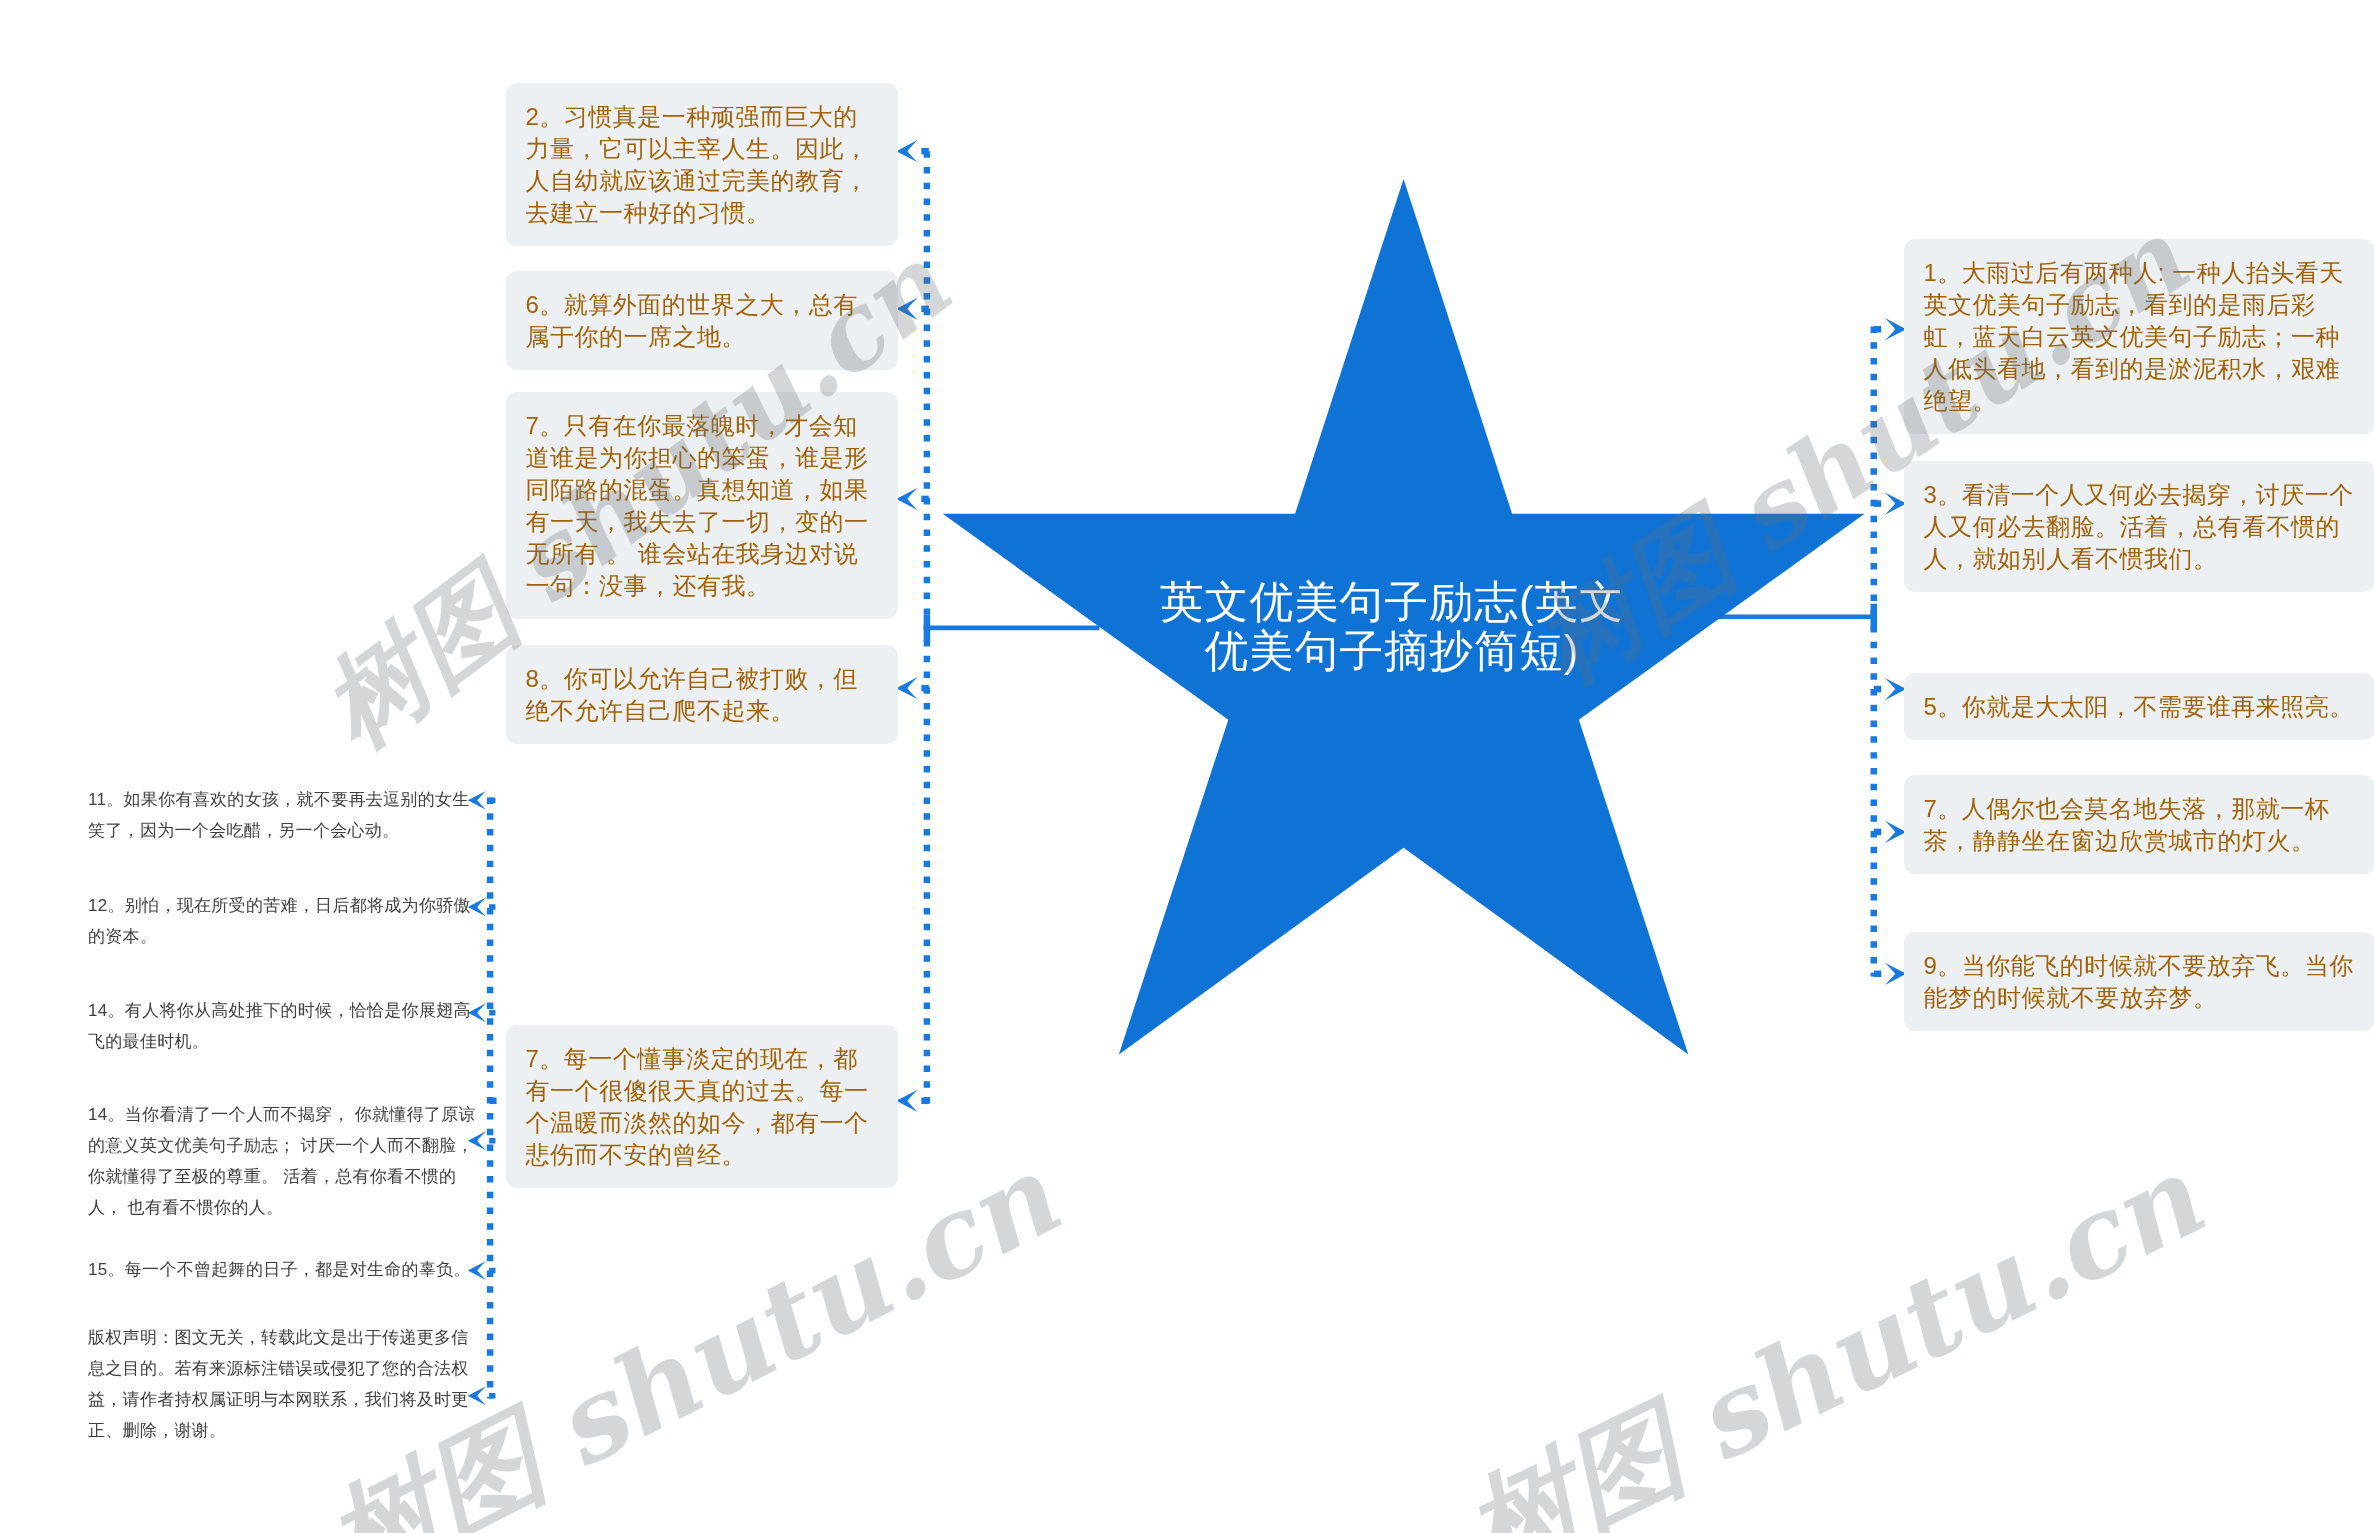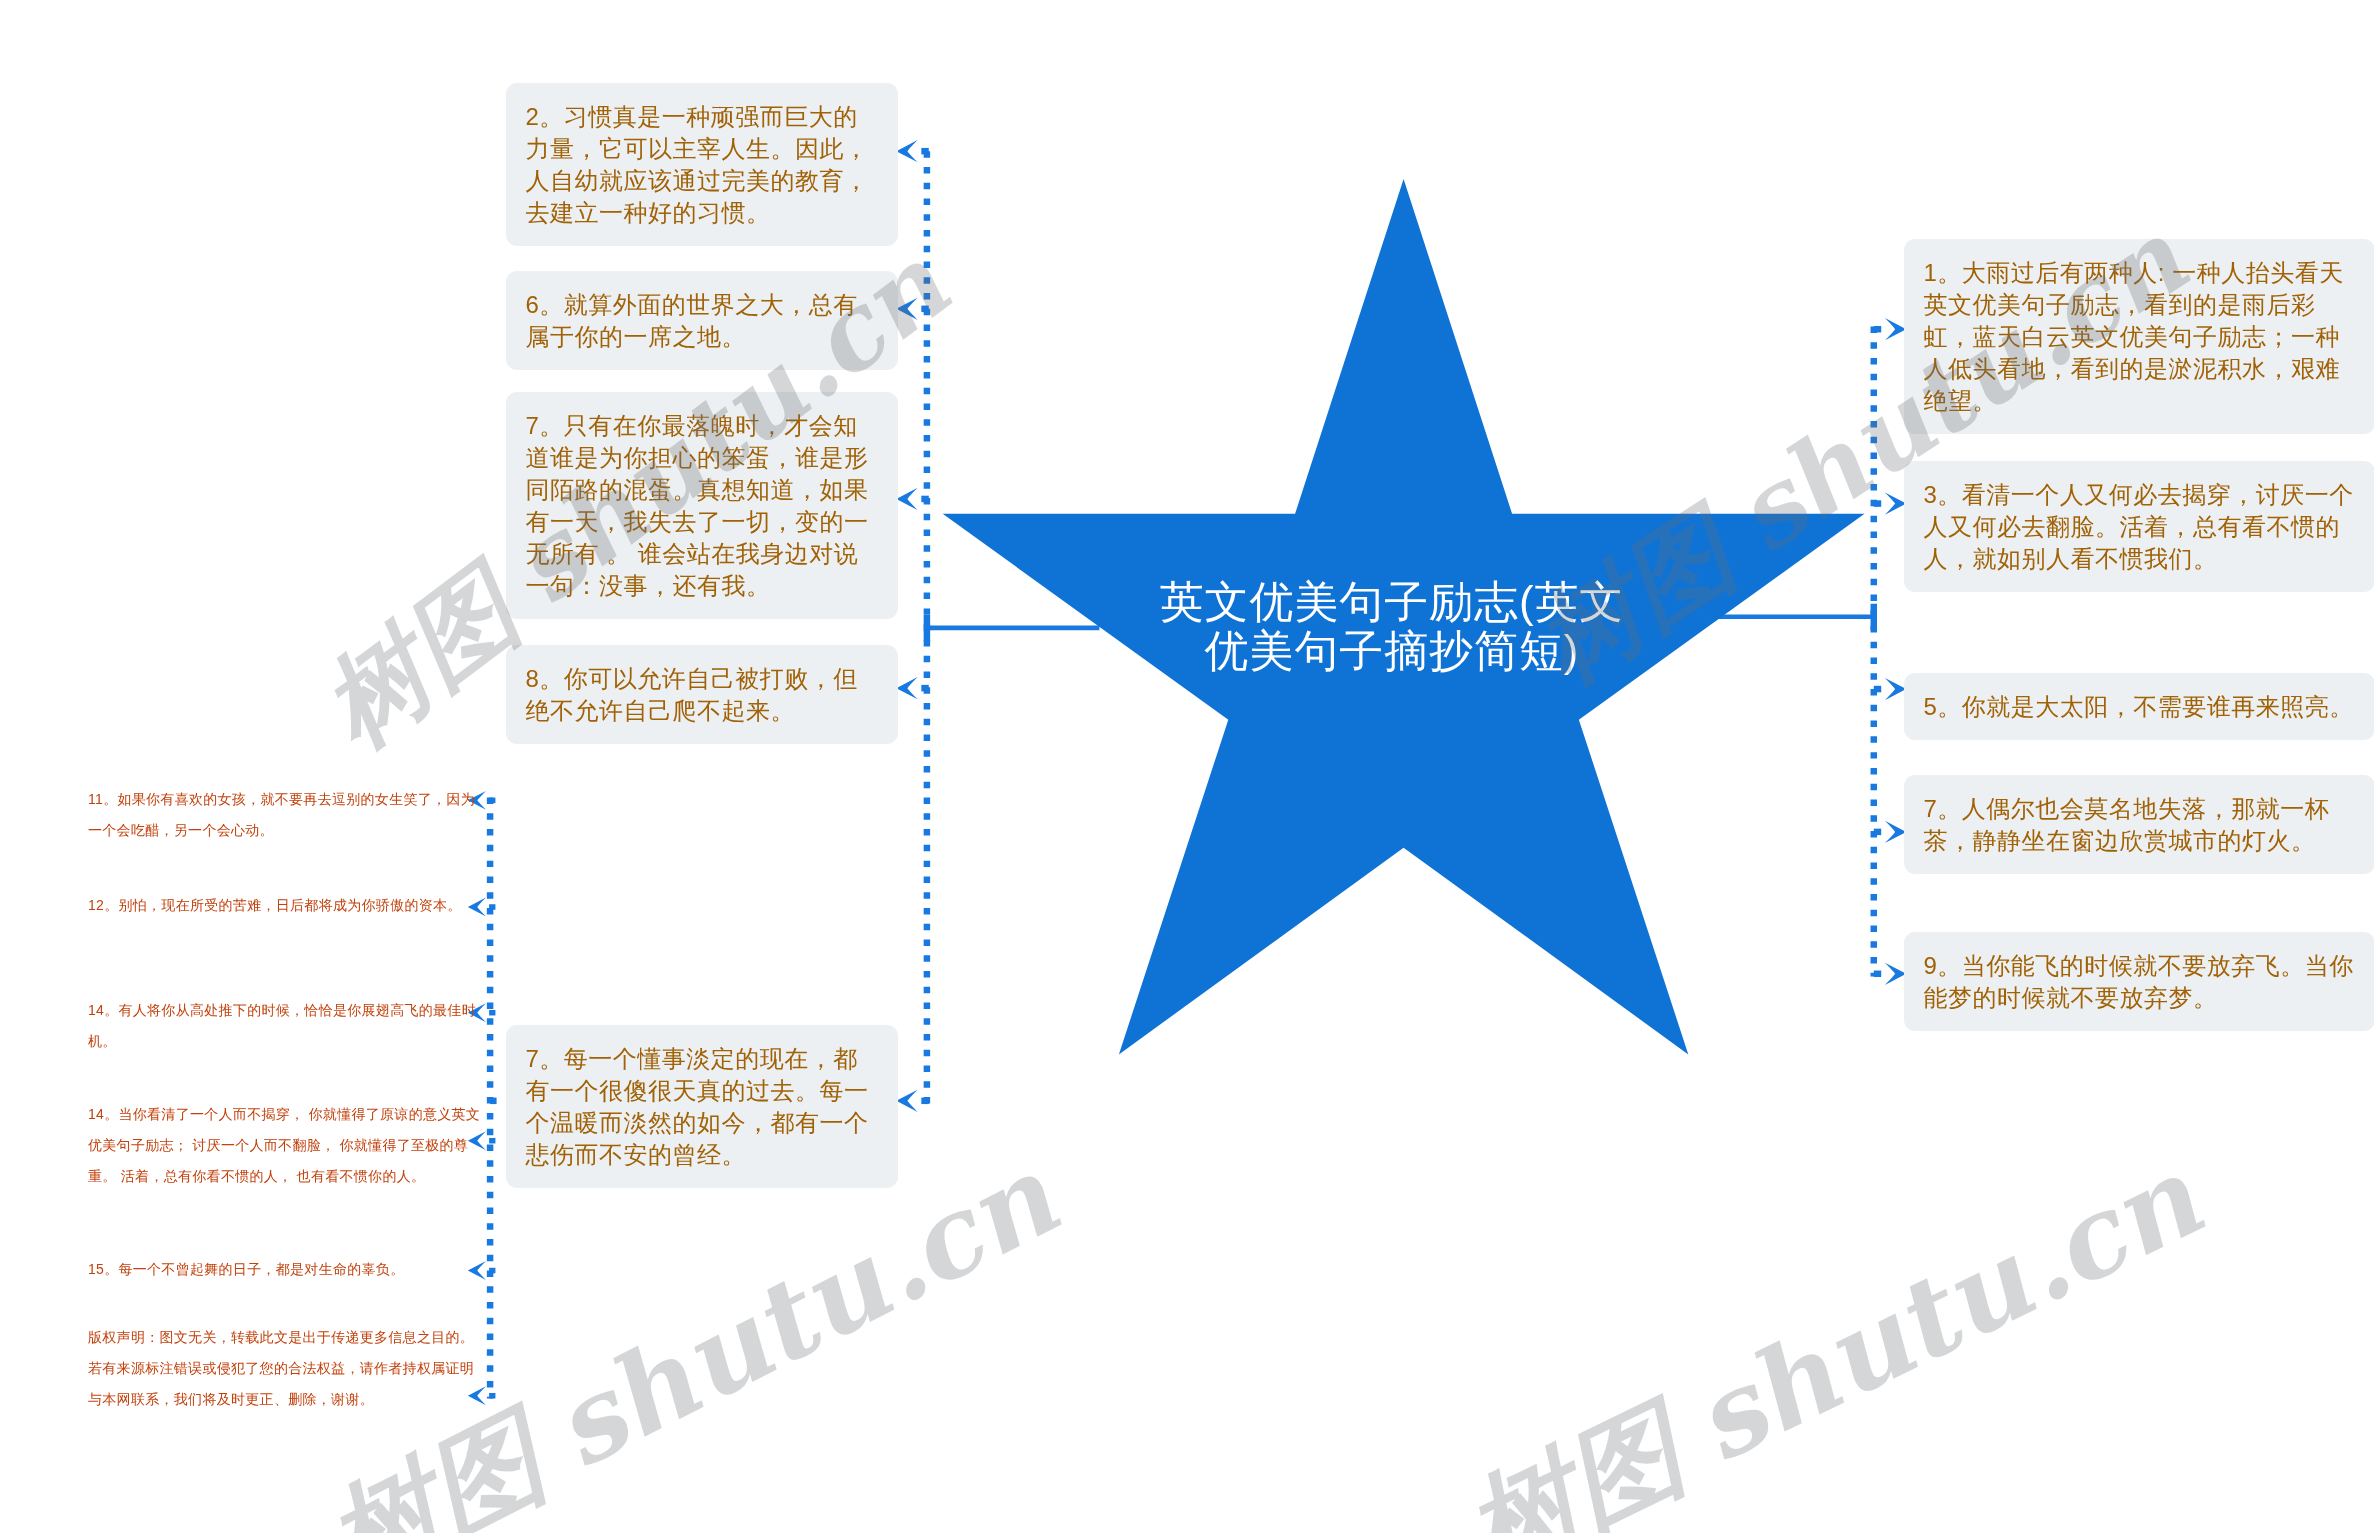--- a/index.html
+++ b/index.html
@@ -19,21 +19,21 @@
     position:absolute;box-sizing:border-box;
     background:#edf0f2;border-radius:11px;
     padding:17.6px 19.5px;
     font-size:24px;line-height:32px;color:#a16207;
     letter-spacing:0.5px;
   }
   .left-col{left:506px;width:392px;}
   .right-col{left:1904px;width:471px;}
   .plain{
     position:absolute;left:88px;width:393px;
-    font-size:14px;line-height:31px;color:#c2410c;
+    font-size:17px;line-height:31px;color:#404040;
     letter-spacing:0.3px;
   }
   .star-title{
     position:absolute;left:1146px;top:577px;width:492px;
     text-align:center;font-size:44px;line-height:49px;
     color:#ffffff;font-weight:500;letter-spacing:0.9px;
   }
   .wm{
     position:absolute;
     font-family:"DejaVu Serif",serif;font-style:italic;font-weight:bold;

